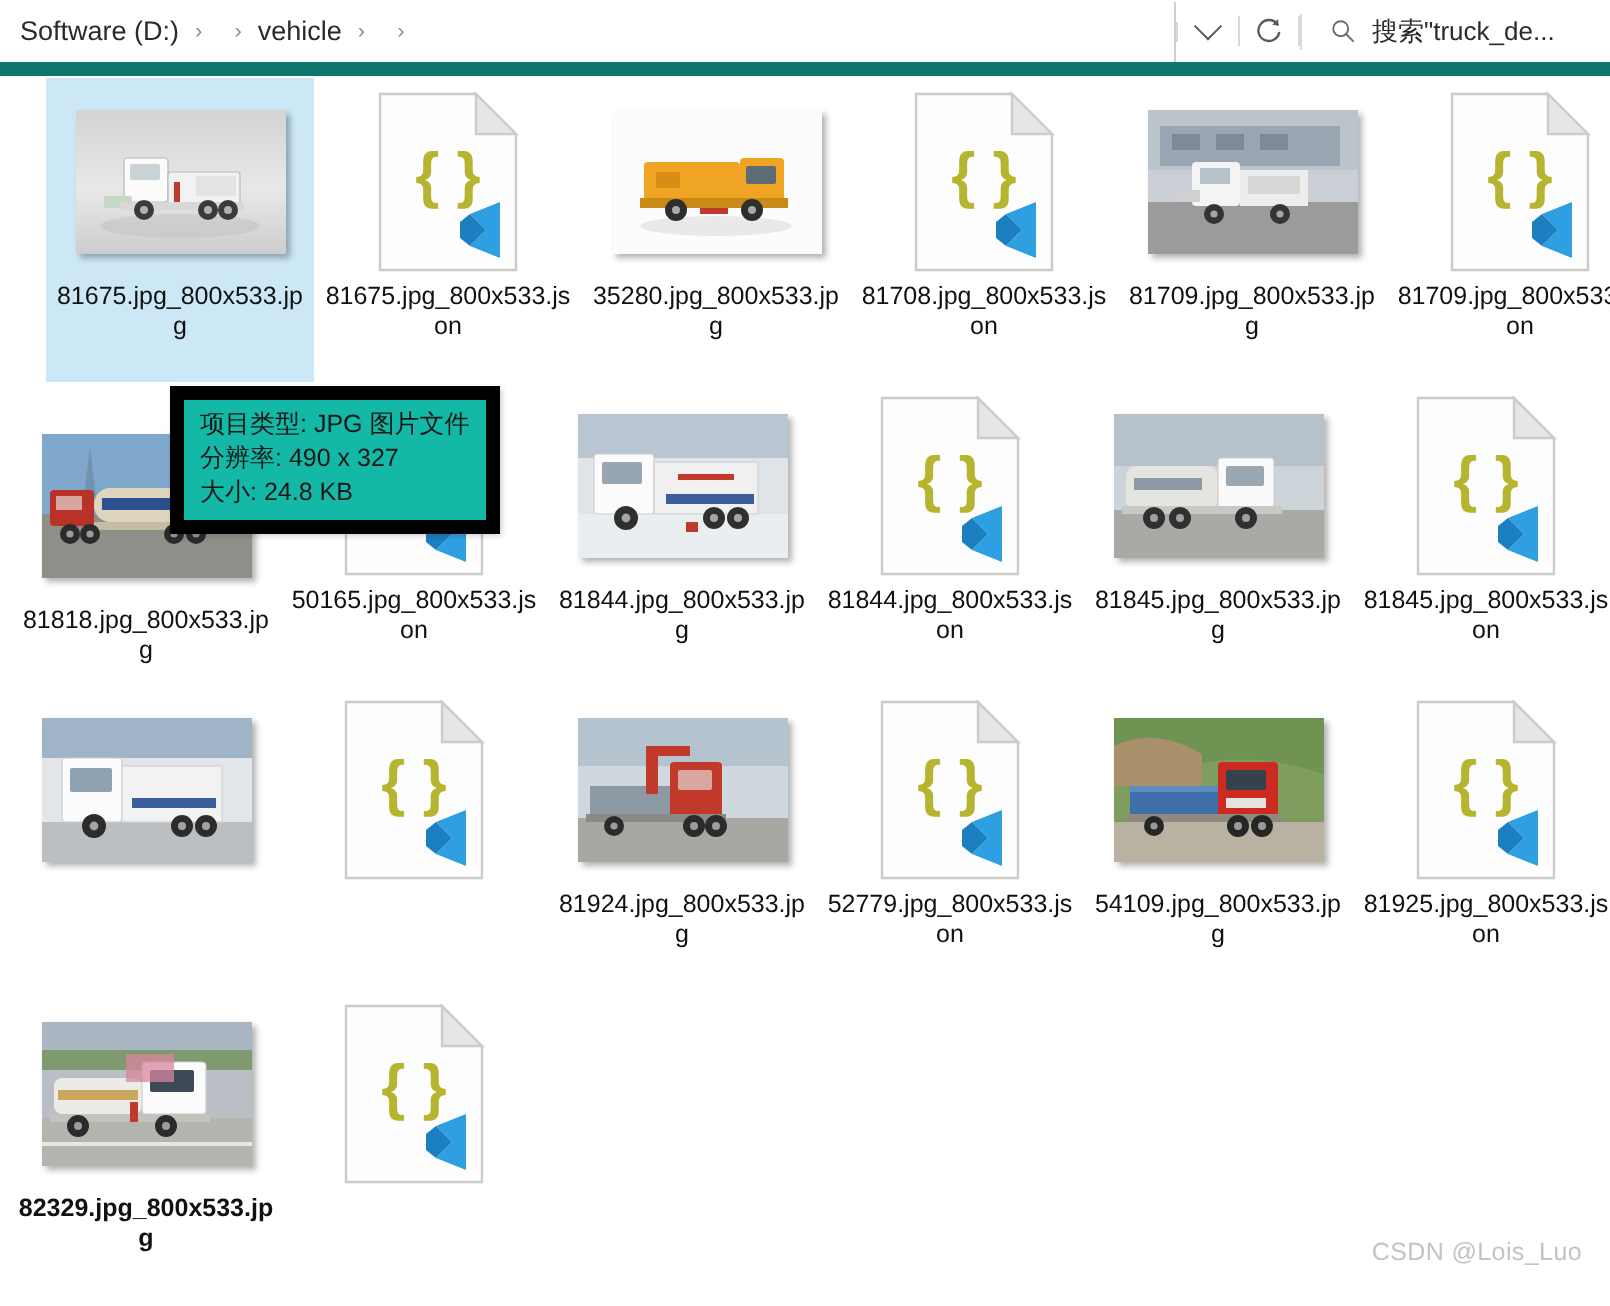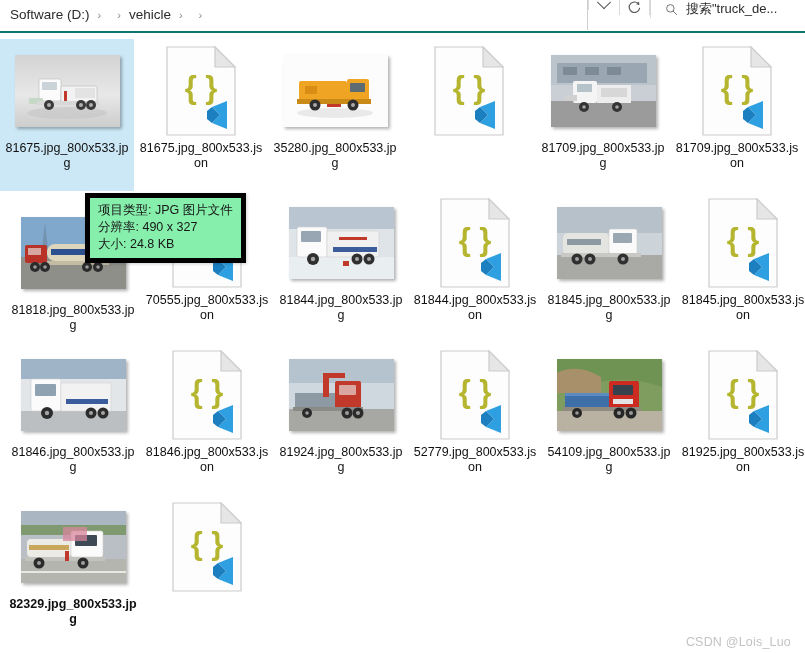--- a/index.html
+++ b/index.html
@@ -15,23 +15,23 @@
     font-family: "Liberation Sans", "DejaVu Sans", sans-serif;
     -webkit-font-smoothing: antialiased;
   }
 
   
   .addressbar {
     position: absolute;
     left: 0; top: 0;
     width: 805px; height: 31px;
     display: flex;
-    align-items: flex-start;
+    align-items: center;
     background: #ffffff;
-    border-bottom: 2px solid #0f766e;
+    border-bottom: 7px solid #0f766e;
   }
   .addr-path {
     flex: 1 1 auto;
     display: flex;
     align-items: center;
     padding-left: 10px;
     border: 1px solid #cfcfcf;
     border-left: none;
     border-top: none;
     border-bottom: none;
@@ -146,39 +146,39 @@
     color: #111111;
     word-break: break-all;
     font-family: "Liberation Sans", "DejaVu Sans", sans-serif;
   }
 
   
   .tooltip {
     position: absolute;
     left: 85px;
     top: 193px;
-    background: #86efac;
-    border: 5px solid #000000;
+    background: #14b8a6;
+    border: 7px solid #000000;
     padding: 4px 8px 5px 8px;
     box-shadow: 1px 1px 3px rgba(0,0,0,0.18);
     z-index: 40;
   }
   .tt-line {
     font-size: 12.5px;
     line-height: 17px;
     color: #171717;
     white-space: nowrap;
     font-family: "Liberation Sans", "DejaVu Sans", sans-serif;
   }
 
   
   .watermark {
     position: absolute;
     right: 14px;
-    bottom: 4px;
+    bottom: 20px;
     font-size: 12.5px;
     color: #c3c3c3;
     letter-spacing: 0.2px;
     z-index: 5;
   }
 </style>
 </head>
 <body>
 
 <div class="addressbar">
@@ -208,21 +208,21 @@
       <line x1="10.0" y1="10.0" x2="14.2" y2="14.2" stroke="#6b6b6b" stroke-width="1.15" stroke-linecap="round"></line>
     </svg>
     <span class="search-ph">搜索"truck_de...</span>
   </div>
 </div>
 
 <div class="grid">
 
   <div class="row">
 
-    <div class="cell sel" style="margin-left:0;">
+    <div class="cell sel" style="margin-left:23px;">
       <div class="thumbwrap">
         <div class="photo">
           <svg viewBox="0 0 105 72" preserveAspectRatio="none">
             <defs>
                 <linearGradient id="studio1" x1="0" y1="0" x2="0" y2="1">
               <stop offset="0" stop-color="#d3d3d3"></stop>
                   <stop offset="0.55" stop-color="#e8e8e8"></stop>
                   <stop offset="1" stop-color="#cdcdcd"></stop>
             </linearGradient>
               </defs>
@@ -289,20 +289,21 @@
         <div class="jsonicon">
           <svg viewBox="0 0 72 92">
             <path d="M2 2 H50 L70 22 V90 H2 Z" fill="#fdfdfd" stroke="#cccccc" stroke-width="1.2"></path>
             <path d="M50 2 L70 22 H50 Z" fill="#e6e6e6" stroke="#cccccc" stroke-width="1.2"></path>
             <text x="36" y="53" font-family="'Liberation Sans',sans-serif" font-size="31" font-weight="bold" fill="#b5b530" text-anchor="middle">{ }</text>
             <path d="M47 62 L62 56 L62 84 L47 78 L55 70 Z" fill="#2e9fe0"></path>
             <path d="M42 66 L47 62 L55 70 L47 78 L42 74 Z" fill="#1b7fc0"></path>
           </svg>
         </div>
       </div>
+      <div class="label">81708.jpg_800x533.json</div>
     </div>
 
     <div class="cell">
       <div class="thumbwrap">
         <div class="photo">
           <svg viewBox="0 0 105 72" preserveAspectRatio="none">
             <rect width="105" height="72" fill="#c9cfd4"></rect>
             <rect y="0" width="105" height="30" fill="#bcc4cb"></rect>
             <rect x="6" y="8" width="90" height="20" fill="#9aa7b2"></rect>
             <rect x="12" y="12" width="14" height="8" fill="#7d8b97"></rect>
@@ -373,21 +374,21 @@
         <div class="jsonicon">
           <svg viewBox="0 0 72 92">
             <path d="M2 2 H50 L70 22 V90 H2 Z" fill="#fdfdfd" stroke="#cccccc" stroke-width="1.2"></path>
             <path d="M50 2 L70 22 H50 Z" fill="#e6e6e6" stroke="#cccccc" stroke-width="1.2"></path>
             <text x="36" y="53" font-family="'Liberation Sans',sans-serif" font-size="31" font-weight="bold" fill="#b5b530" text-anchor="middle">{ }</text>
             <path d="M47 62 L62 56 L62 84 L47 78 L55 70 Z" fill="#2e9fe0"></path>
             <path d="M42 66 L47 62 L55 70 L47 78 L42 74 Z" fill="#1b7fc0"></path>
           </svg>
         </div>
       </div>
-      <div class="label">70555.jpg_800x533.json</div>
+      <div class="label">50165.jpg_800x533.json</div>
     </div>
 
     <div class="cell">
       <div class="thumbwrap">
         <div class="photo">
           <svg viewBox="0 0 105 72" preserveAspectRatio="none">
             <rect width="105" height="72" fill="#dfe4e8"></rect>
             <rect y="0" width="105" height="22" fill="#b9c6d2"></rect>
             <rect x="0" y="50" width="105" height="22" fill="#e9eef1"></rect>
             <rect x="8" y="20" width="30" height="30" rx="2" fill="#fbfbfb" stroke="#cfcfcf" stroke-width="0.6"></rect>
@@ -478,36 +479,34 @@
             <rect x="45" y="40" width="42" height="5" fill="#3b5d9e"></rect>
             <circle cx="26" cy="54" r="6" fill="#2c2c2c"></circle>
               <circle cx="26" cy="54" r="2.2" fill="#a4a4a4"></circle>
             <circle cx="70" cy="54" r="5.5" fill="#2c2c2c"></circle>
               <circle cx="70" cy="54" r="2" fill="#a4a4a4"></circle>
             <circle cx="82" cy="54" r="5.5" fill="#2c2c2c"></circle>
               <circle cx="82" cy="54" r="2" fill="#a4a4a4"></circle>
           </svg>
         </div>
       </div>
-      <div class="label">81846.jpg_800x533.jpg</div>
-    </div>
-
-    <div class="cell">
-      <div class="thumbwrap">
-        <div class="jsonicon">
-          <svg viewBox="0 0 72 92">
-            <path d="M2 2 H50 L70 22 V90 H2 Z" fill="#fdfdfd" stroke="#cccccc" stroke-width="1.2"></path>
-            <path d="M50 2 L70 22 H50 Z" fill="#e6e6e6" stroke="#cccccc" stroke-width="1.2"></path>
-            <text x="36" y="53" font-family="'Liberation Sans',sans-serif" font-size="31" font-weight="bold" fill="#b5b530" text-anchor="middle">{ }</text>
-            <path d="M47 62 L62 56 L62 84 L47 78 L55 70 Z" fill="#2e9fe0"></path>
-            <path d="M42 66 L47 62 L55 70 L47 78 L42 74 Z" fill="#1b7fc0"></path>
-          </svg>
-        </div>
-      </div>
-      <div class="label">81846.jpg_800x533.json</div>
+    </div>
+
+    <div class="cell">
+      <div class="thumbwrap">
+        <div class="jsonicon">
+          <svg viewBox="0 0 72 92">
+            <path d="M2 2 H50 L70 22 V90 H2 Z" fill="#fdfdfd" stroke="#cccccc" stroke-width="1.2"></path>
+            <path d="M50 2 L70 22 H50 Z" fill="#e6e6e6" stroke="#cccccc" stroke-width="1.2"></path>
+            <text x="36" y="53" font-family="'Liberation Sans',sans-serif" font-size="31" font-weight="bold" fill="#b5b530" text-anchor="middle">{ }</text>
+            <path d="M47 62 L62 56 L62 84 L47 78 L55 70 Z" fill="#2e9fe0"></path>
+            <path d="M42 66 L47 62 L55 70 L47 78 L42 74 Z" fill="#1b7fc0"></path>
+          </svg>
+        </div>
+      </div>
     </div>
 
     <div class="cell">
       <div class="thumbwrap">
         <div class="photo">
           <svg viewBox="0 0 105 72" preserveAspectRatio="none">
             <rect width="105" height="72" fill="#cfd8df"></rect>
             <rect y="0" width="105" height="24" fill="#b5c3ce"></rect>
             <rect x="0" y="50" width="105" height="22" fill="#a7a7a3"></rect>
             <rect x="6" y="34" width="40" height="16" fill="#8d9aa4"></rect>

